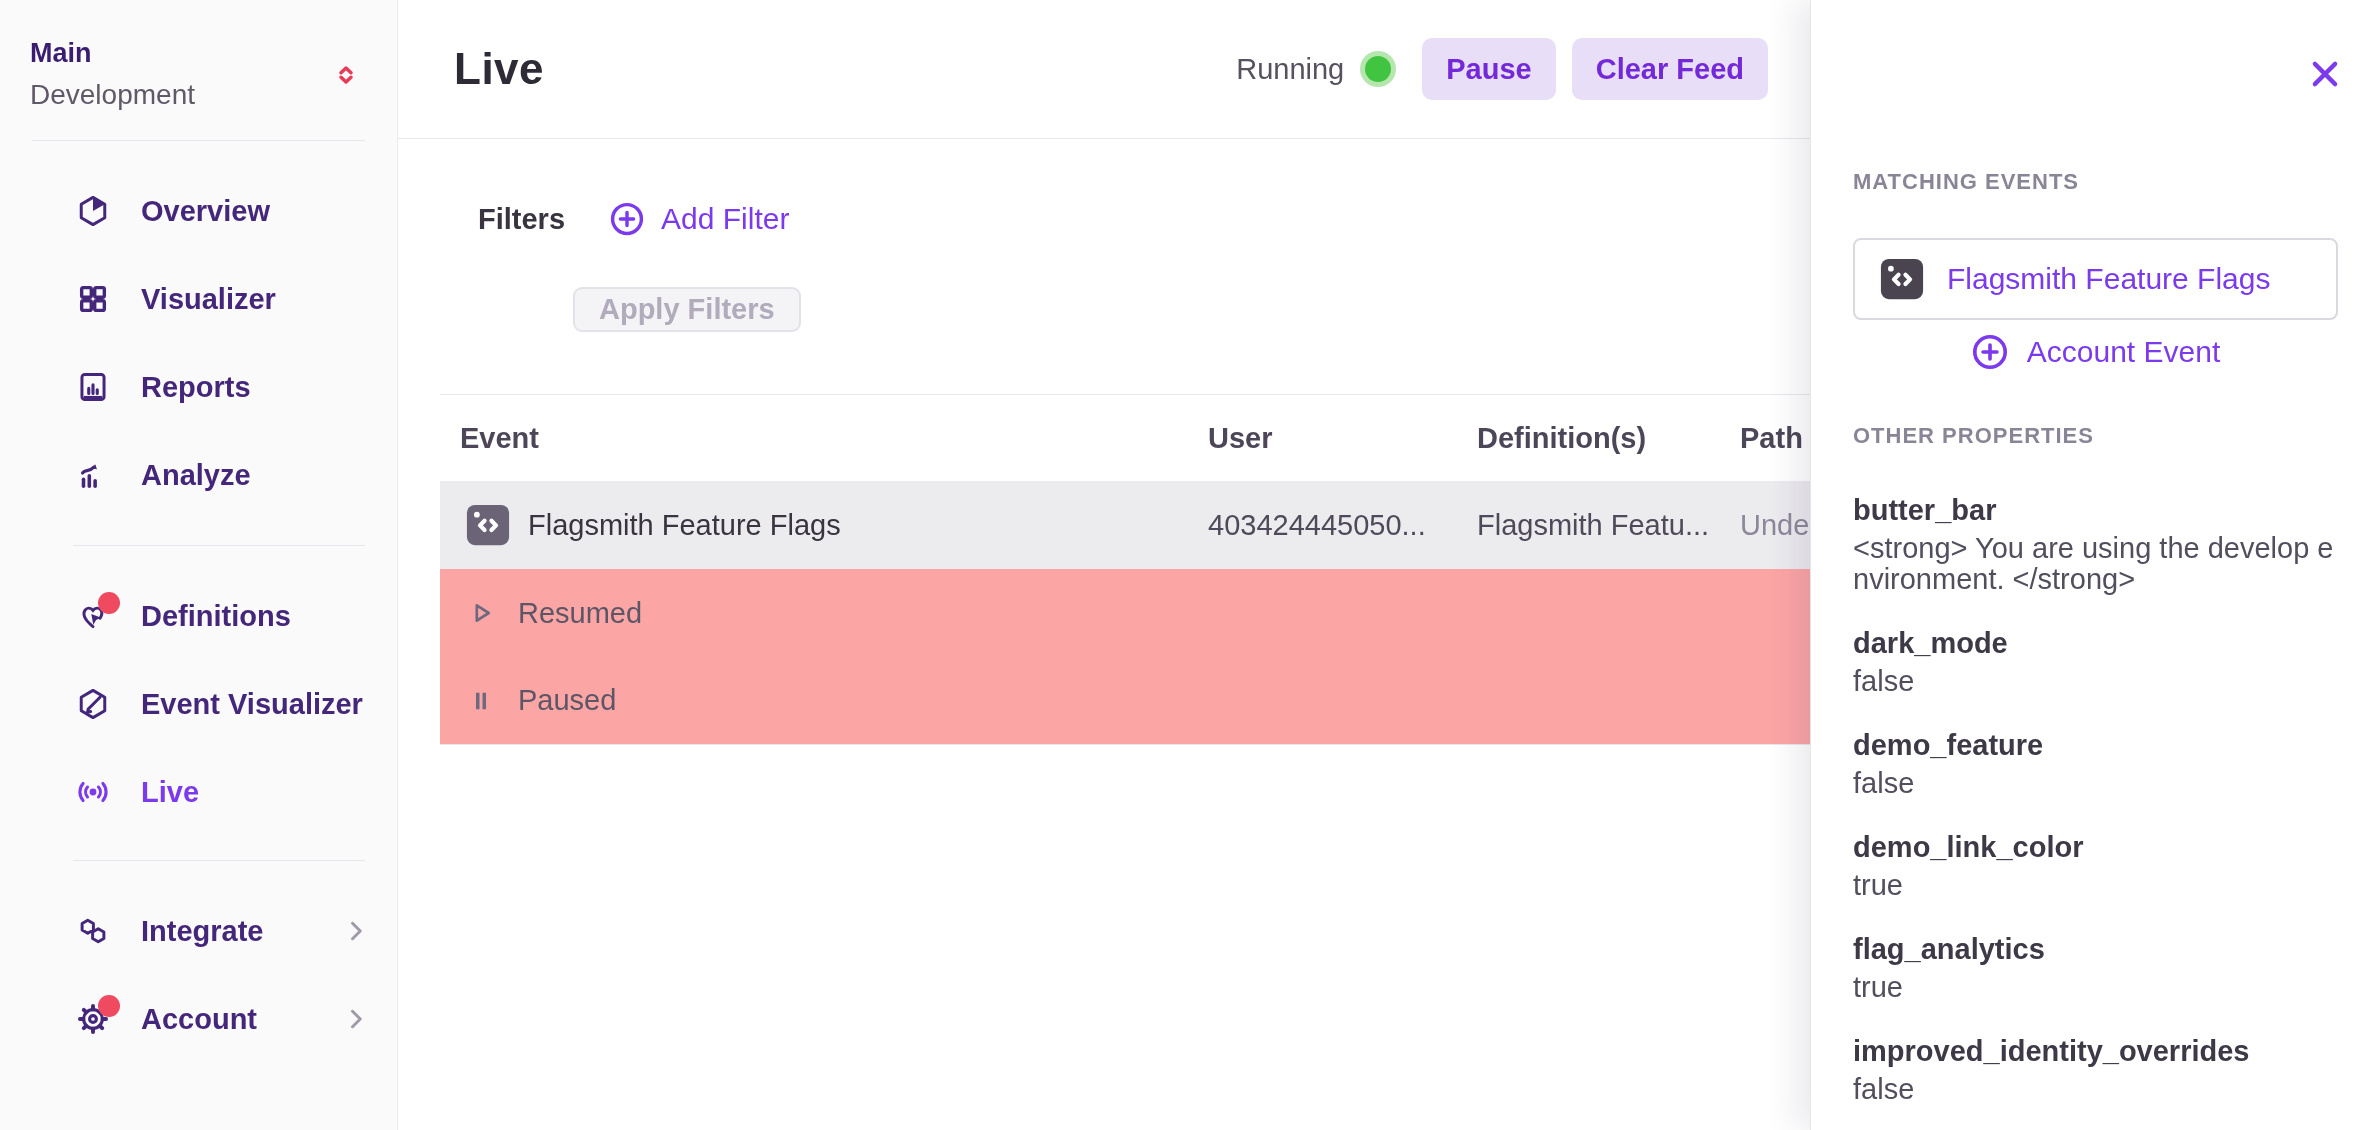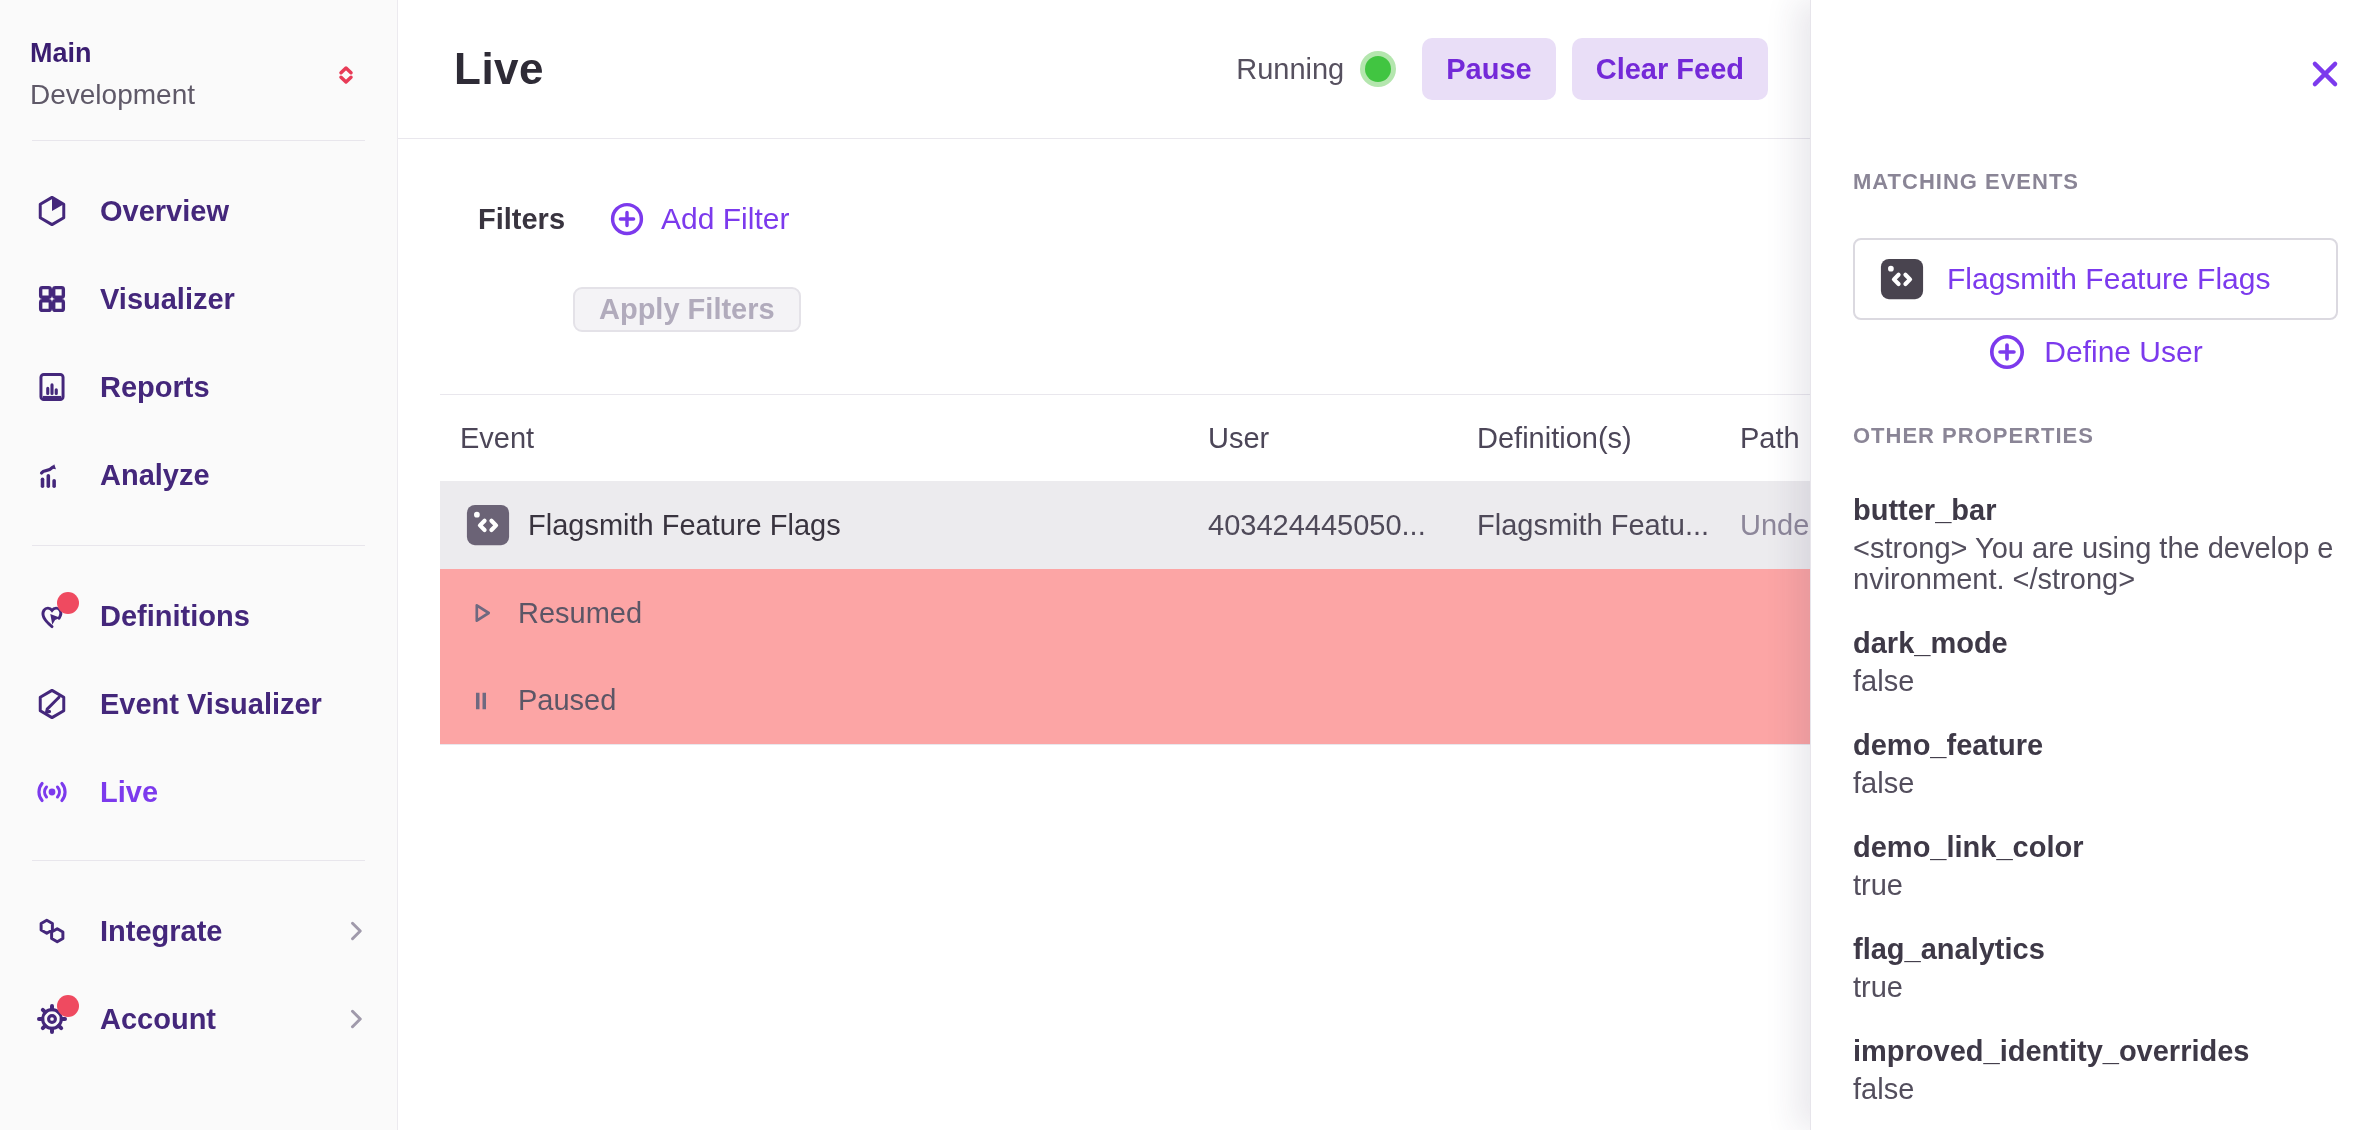--- a/index.html
+++ b/index.html
@@ -9,21 +9,21 @@
 
   
   .sidebar{position:absolute;left:0;top:0;width:398px;height:1130px;background:#fafafa;border-right:1px solid #eceaef;padding-top:34px;}
   .ws{padding:0 30px;cursor:pointer;display:flex;align-items:flex-start;}
   .ws-text{flex:1;}
   .ws-name{font-size:27px;font-weight:700;color:#3a1d70;line-height:38px;}
   .ws-env{font-size:28px;color:#5f5968;line-height:46px;}
   .ws-caret{margin-top:26px;margin-right:6px;color:#e83b57;}
   .sb-div{border-top:1px solid #e8e6ec;margin:22px 32px 0 32px;}
   .sb-div.mid{margin-top:26px;}
-  .nav{margin-top:26px;}
+  .nav{margin-top:26px;margin-left:41px;}
   .nav-item{display:flex;align-items:center;height:88px;padding-left:35px;cursor:pointer;color:#44277b;}
   .nav-item .nico{width:34px;height:34px;flex:0 0 34px;position:relative;color:#44277b;}
   .nav-item .nlabel{margin-left:31px;font-size:29px;font-weight:700;color:#44277b;}
   .nav-item.active,.nav-item.active .nico,.nav-item.active .nlabel{color:#7c3aed;}
   .nav-item .spacer{flex:1;}
   .nav-item .chev{margin-right:26px;color:#a09aab;}
   .ndot{position:absolute;top:-7px;right:-10px;width:22px;height:22px;border-radius:50%;background:#ef4a60;}
 
   
   .main{position:absolute;left:398px;top:0;width:1412px;height:1130px;background:#ffffff;}
@@ -39,21 +39,21 @@
 
   .filters-row{display:flex;align-items:center;padding:62px 42px 0 42px;}
   .filters-label{font-size:29px;font-weight:700;color:#39343f;margin-left:38px;}
   .add-filter{display:flex;align-items:center;margin-left:44px;cursor:pointer;color:#7c3aed;background:none;border:none;padding:0;font-family:inherit;}
   .add-filter .txt{font-size:30px;color:#7c3aed;margin-left:16px;}
   .apply-btn{margin:50px 0 0 175px;height:45px;border-radius:9px;background:#f4f3f6;border:2px solid #e4e2e8;color:#b1abbc;font-family:inherit;font-size:29px;font-weight:700;padding:0 24px;cursor:default;}
 
   .table{margin:62px 0 0 42px;border-top:1px solid #e9e7ed;}
   .trow{display:grid;grid-template-columns:768px 269px 263px 1fr;align-items:center;}
   .thead{height:86px;background:#ffffff;}
-  .thead .cell{font-size:29px;font-weight:400;color:#4c4658;}
+  .thead .cell{font-size:29px;font-weight:700;color:#4c4658;}
   .trow .cell{overflow:hidden;white-space:nowrap;padding-right:14px;}
   .cell.c-event{padding-left:20px;display:flex;align-items:center;}
   .tbody .trow{height:88px;background:#fca5a5;cursor:pointer;}
   .tbody .trow.selected{background:#ecebee;}
   .tbody .trow:last-child{border-bottom:1px solid #e9e7ed;}
   .ev-icon{width:46px;height:46px;flex:0 0 46px;margin-left:5px;}
   .ev-name{font-size:29px;color:#39343f;margin-left:17px;}
   .cell.c-user,.cell.c-def{font-size:29px;color:#4f4a59;}
   .cell.c-path{font-size:29px;color:#8d879a;}
   .row-state-icon{width:28px;height:28px;flex:0 0 28px;margin-left:7px;color:#6f6980;}
@@ -315,21 +315,21 @@
       <span class="mc-label">Flagsmith Feature Flags</span>
     </div>
 
     <button class="define-row">
       <span>
         <svg width="38" height="38" viewBox="0 0 24 24" fill="none" stroke="#7c3aed" stroke-width="2.3" stroke-linecap="round">
             <circle cx="12" cy="12" r="9.6"></circle>
             <path d="M12 7.6 V16.4 M7.6 12 H16.4"></path>
           </svg>
       </span>
-      <span class="txt">Define User</span>
+      <span class="txt">Account Event</span>
     </button>
 
     <div class="sect-title other-title">OTHER PROPERTIES</div>
 
     <div class="props">
       <div class="prop">
         <div class="prop-key">butter_bar</div>
         <div class="prop-val">&lt;strong&gt; You are using the develop environment. &lt;/strong&gt;</div>
       </div>
       <div class="prop">

